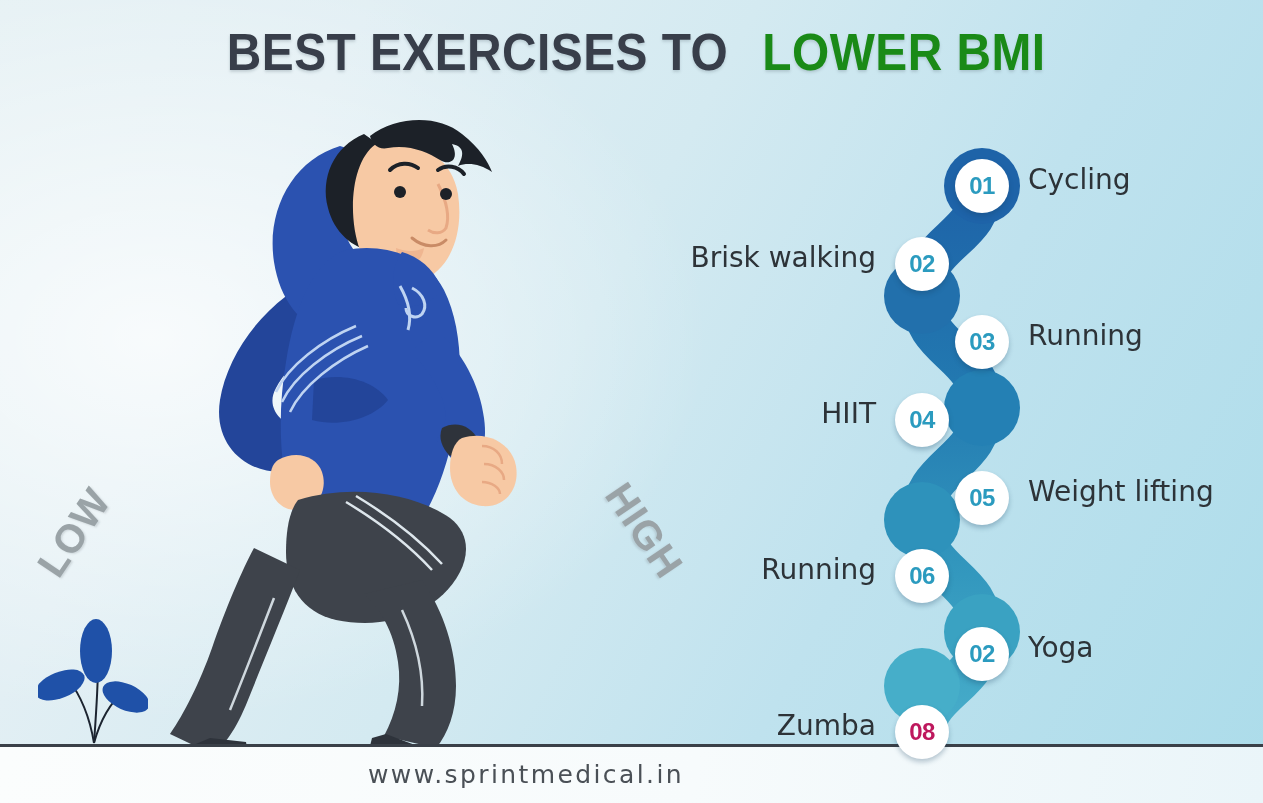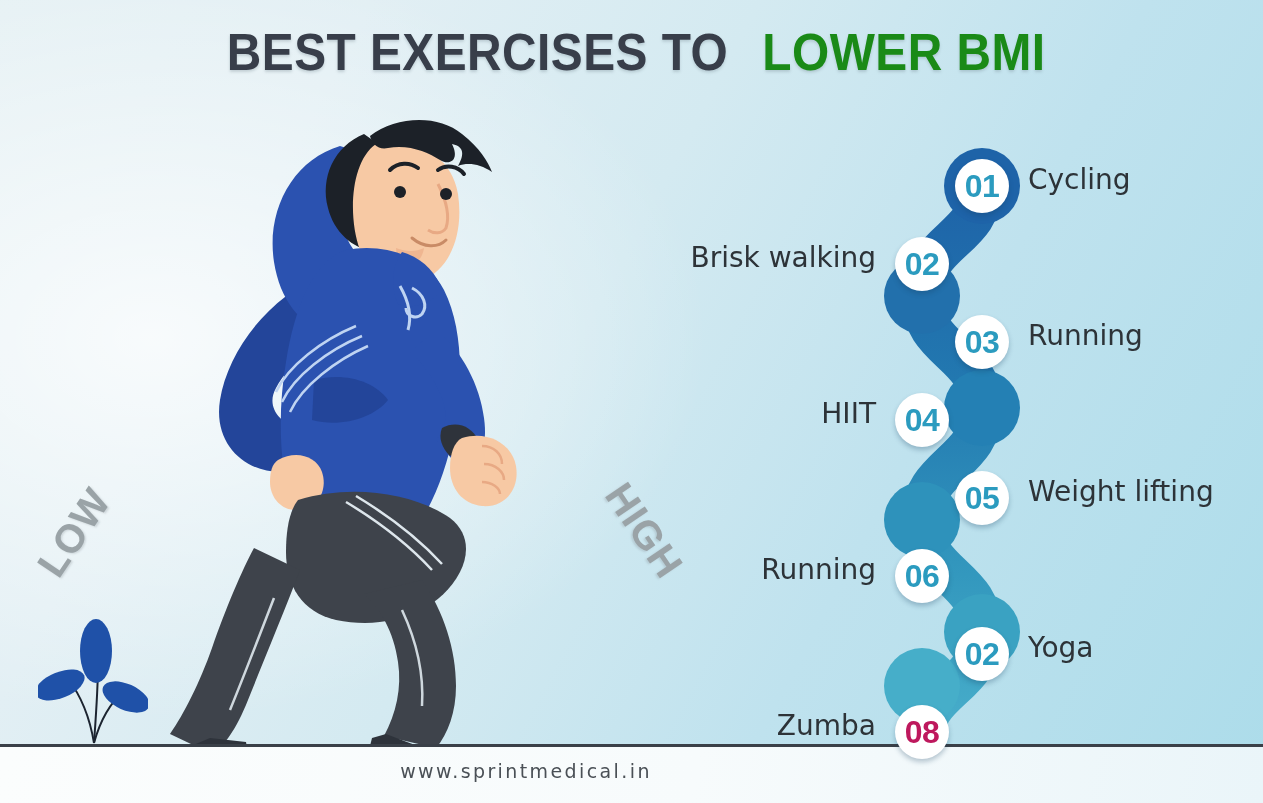--- a/index.html
+++ b/index.html
@@ -64,21 +64,21 @@
     background:#3A4048;
   }
   #footer-band {
     position:absolute; left:0; top:747px; width:1263px; height:56px;
     background:linear-gradient(100deg,#FBFDFD 0%,#F7FBFC 55%,#EAF5F9 100%);
   }
   #site-url {
     position:absolute; left:0; top:760px; width:1052px;
     text-align:center;
     font-family:"DejaVu Sans", sans-serif;
-    font-size:19px;
+    font-size:25px;
     letter-spacing:2.4px;
     color:#4A5056;
   }
 
   
   #runner { position:absolute; left:150px; top:100px; width:420px; height:660px; }
 
   
   #list-wrap { position:absolute; left:640px; top:130px; width:623px; height:610px; }
   #ribbon-svg { position:absolute; left:0; top:0; }
@@ -88,21 +88,21 @@
   .bubble {
     position:absolute;
     width:54px; height:54px;
     margin-left:-27px; margin-top:-27px;
     border-radius:50%;
     background:#FFFFFF;
     box-shadow:0 3px 5px rgba(20,60,95,0.28);
     display:flex; align-items:center; justify-content:center;
     font-family:"Liberation Sans","DejaVu Sans", sans-serif;
     font-weight:bold;
-    font-size:32px;
+    font-size:24px;
     letter-spacing:-0.5px;
   }
 
   .node-label {
     position:absolute;
     font-family:"DejaVu Sans", sans-serif;
     font-size:28px;
     color:#2D3338;
     white-space:nowrap;
     top:-23px;

